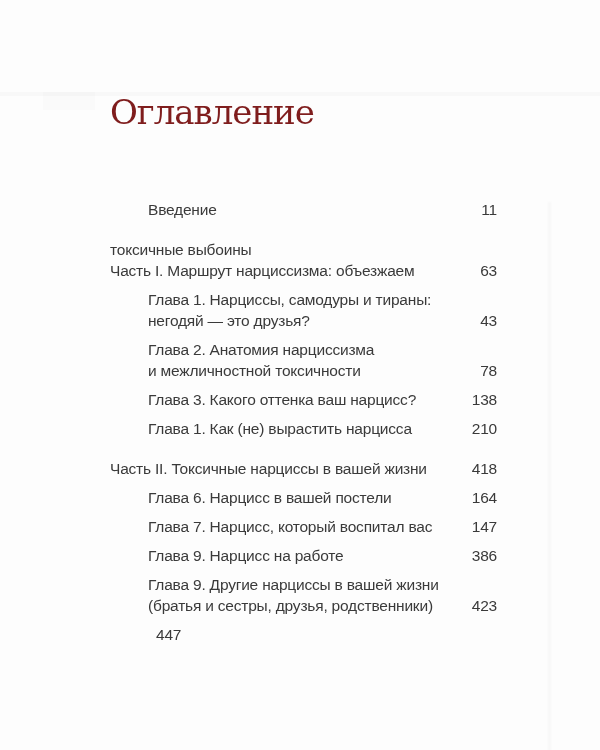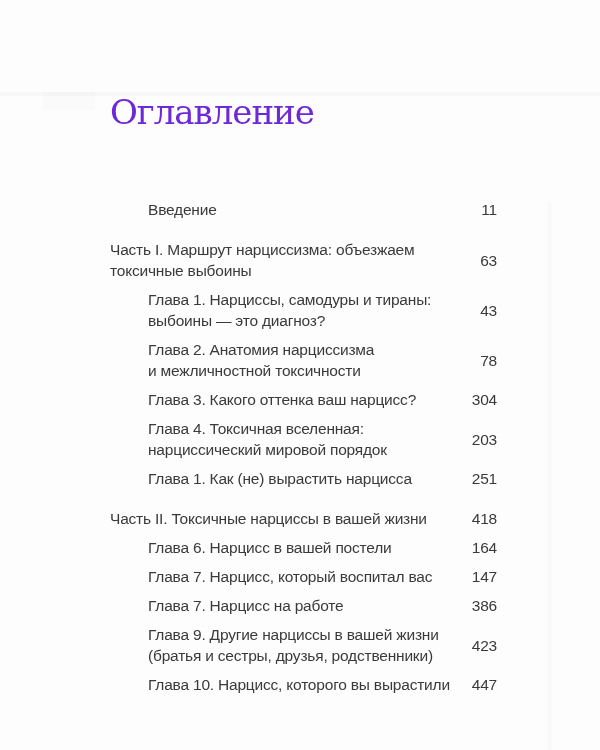--- a/index.html
+++ b/index.html
@@ -44,21 +44,21 @@
   .toc {
     margin: 67px 0 0 110px;
     width: 387px;
     font-size: 15.5px;
     letter-spacing: -0.2px;
     line-height: 21px;
   }
   .row {
     display: flex;
     justify-content: space-between;
-    align-items: center;
+    align-items: flex-end;
     margin-bottom: 8px;
     gap: 27px;
   }
   .row.chapter, .row.intro { padding-left: 38px; }
   .row.part { margin-top: 19px; }
   .label { flex: 1 1 auto; min-width: 0; }
   .line { display: block; white-space: nowrap; }
   .line:empty { display: none; }
   .pagenum {
     flex: 0 0 auto;
@@ -68,78 +68,71 @@
 </style>
 </head>
 <body style="background: rgb(253, 253, 253);">
 
 <div class="page" style="color: rgb(58, 58, 58);">
 
   <div class="artifact-top-band"></div>
   <div class="artifact-top-left"></div>
   <div class="artifact-gutter-line"></div>
 
-  <h1 class="title" style="color: #6d28d9;">Оглавление</h1>
+  <h1 class="title" style="color: #7f1d1d;">Оглавление</h1>
 
   <div class="toc">
 
     <div class="row intro">
       <div class="label">
         <span class="line">Введение</span>
 
       </div>
       <div class="pagenum">11</div>
     </div>
 
     <div class="row part">
       <div class="label">
+        <span class="line">токсичные выбоины</span>
         <span class="line">Часть I. Маршрут нарциссизма: объезжаем</span>
-        <span class="line">токсичные выбоины</span>
       </div>
       <div class="pagenum">63</div>
     </div>
 
     <div class="row chapter">
       <div class="label">
         <span class="line">Глава 1. Нарциссы, самодуры и тираны:</span>
-        <span class="line">выбоины — это диагноз?</span>
+        <span class="line">негодяй — это друзья?</span>
       </div>
       <div class="pagenum">43</div>
     </div>
 
     <div class="row chapter">
       <div class="label">
         <span class="line">Глава 2. Анатомия нарциссизма</span>
         <span class="line">и межличностной токсичности</span>
       </div>
       <div class="pagenum">78</div>
     </div>
 
     <div class="row chapter">
       <div class="label">
         <span class="line">Глава 3. Какого оттенка ваш нарцисс?</span>
 
       </div>
-      <div class="pagenum">304</div>
+      <div class="pagenum">138</div>
     </div>
 
-    <div class="row chapter">
-      <div class="label">
-        <span class="line">Глава 4. Токсичная вселенная:</span>
-        <span class="line">нарциссический мировой порядок</span>
-      </div>
-      <div class="pagenum">203</div>
-    </div>
 
     <div class="row chapter">
       <div class="label">
         <span class="line">Глава 1. Как (не) вырастить нарцисса</span>
 
       </div>
-      <div class="pagenum">251</div>
+      <div class="pagenum">210</div>
     </div>
 
     <div class="row part">
       <div class="label">
         <span class="line">Часть II. Токсичные нарциссы в вашей жизни</span>
 
       </div>
       <div class="pagenum">418</div>
     </div>
 
@@ -154,36 +147,32 @@
     <div class="row chapter">
       <div class="label">
         <span class="line">Глава 7. Нарцисс, который воспитал вас</span>
 
       </div>
       <div class="pagenum">147</div>
     </div>
 
     <div class="row chapter">
       <div class="label">
-        <span class="line">Глава 7. Нарцисс на работе</span>
+        <span class="line">Глава 9. Нарцисс на работе</span>
 
       </div>
       <div class="pagenum">386</div>
     </div>
 
     <div class="row chapter">
       <div class="label">
         <span class="line">Глава 9. Другие нарциссы в вашей жизни</span>
         <span class="line">(братья и сестры, друзья, родственники)</span>
       </div>
       <div class="pagenum">423</div>
     </div>
 
     <div class="row chapter">
-      <div class="label">
-        <span class="line">Глава 10. Нарцисс, которого вы вырастили</span>
-
-      </div>
       <div class="pagenum">447</div>
     </div>
 
   </div>
 </div>
 
 </body></html>

